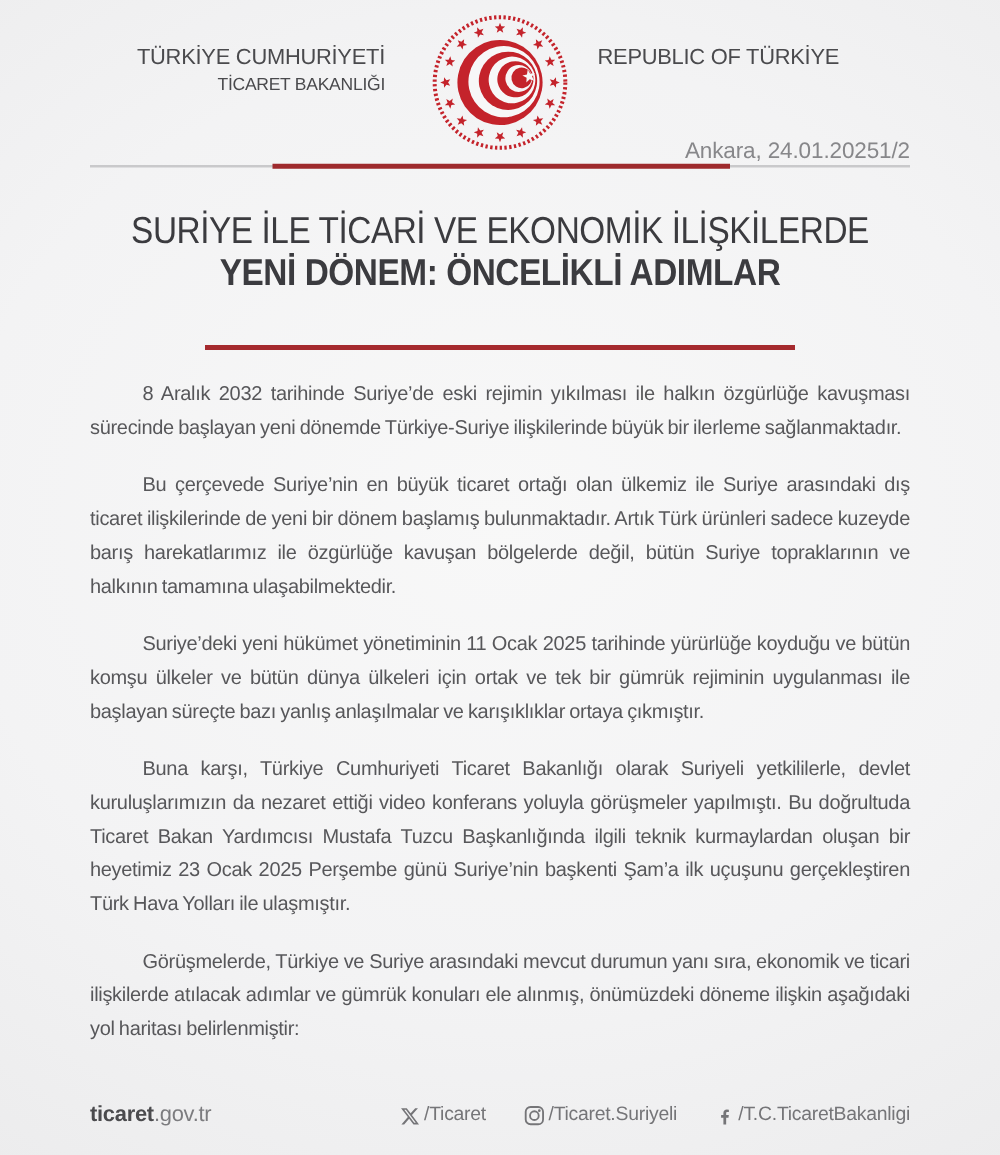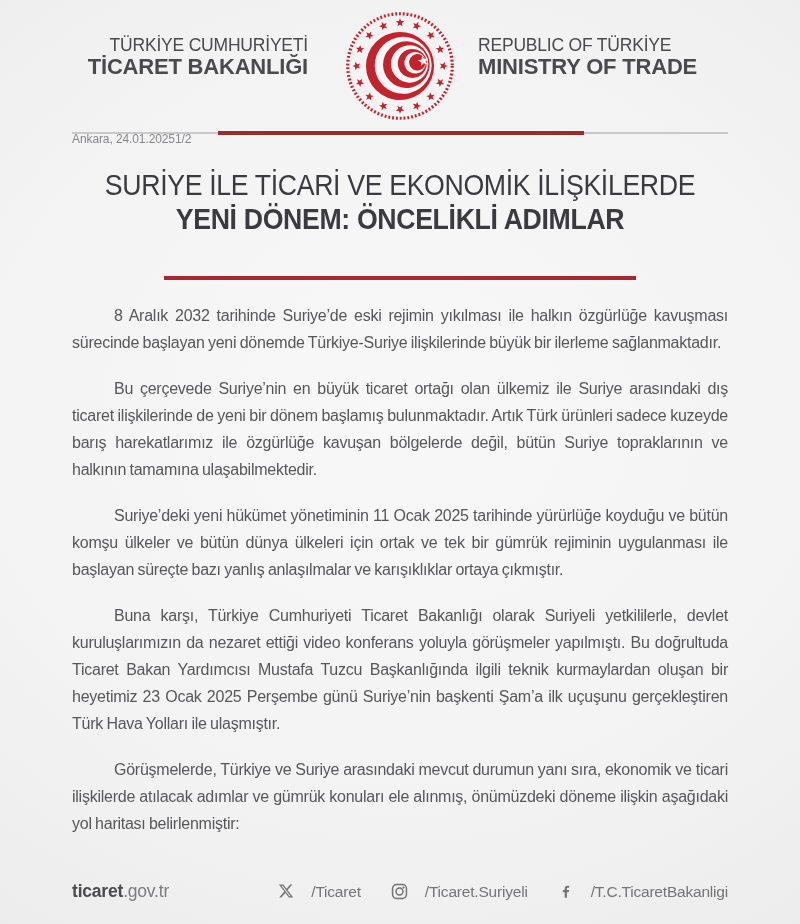--- a/index.html
+++ b/index.html
@@ -17,27 +17,27 @@
   
   .hdr-left {
     position: absolute; top: 34px; right: 492px;
     text-align: right; color: #4a4a4d; line-height: 22px; white-space: nowrap;
   }
   .hdr-right {
     position: absolute; top: 34px; left: 478px;
     text-align: left; color: #4a4a4d; line-height: 22px; white-space: nowrap;
   }
   .hdr-line1 { font-size: 17.5px; font-weight: 400; letter-spacing: -0.2px; }
-  .hdr-line2 { font-size: 22px; font-weight: 700; letter-spacing: -0.2px; }
+  .hdr-line2 { font-size: 14px; font-weight: 400; letter-spacing: -0.2px; }
   .emblem { position: absolute; top: 10px; left: 344px; width: 112px; height: 112px; }
   
   .dateline {
     position: absolute; top: 110px; left: 72px; right: 72px;
-    display: flex; justify-content: flex-start; align-items: baseline;
-    color: #87878a; font-size: 12px; letter-spacing: -0.1px; margin-top: 22px;
+    display: flex; justify-content: flex-end; align-items: baseline;
+    color: #87878a; font-size: 18px; letter-spacing: -0.1px;
   }
   .rule { position: absolute; top: 132px; left: 72px; right: 72px; height: 2px; background: #c9c9cb; }
   .rule-red { position: absolute; top: -1px; left: 22.3%; width: 55.7%; height: 4px; background: #9e2a2d; }
   
   .title { position: absolute; top: 168px; left: 0; right: 0; text-align: center; color: #3b3b3f; }
   .title-l1, .title-l2 { display: block; line-height: 34px; transform: scaleX(0.89); transform-origin: 50% 50%; white-space: nowrap; }
   .title-l1 { font-size: 30px; font-weight: 400; letter-spacing: -0.4px; }
   .title-l2 { font-size: 30px; font-weight: 800; letter-spacing: -0.4px; }
   .title-divider { position: absolute; top: 276px; left: 164px; width: 472px; height: 4px; background: #a52a2e; }
   
@@ -49,21 +49,21 @@
     margin-bottom: 19px;
   }
   
   .footer {
     position: absolute; left: 72px; right: 72px; top: 881px;
     display: flex; justify-content: space-between; align-items: center;
   }
   .site { font-size: 17.5px; color: #7c7c7f; letter-spacing: -0.2px; }
   .site b { color: #4b4b4e; font-weight: 700; }
   .socials { display: flex; align-items: center; gap: 30px; }
-  .social-item { display: flex; align-items: flex-start; gap: 17px; color: #757578; font-size: 15.5px; letter-spacing: -0.2px; text-decoration: none; }
+  .social-item { display: flex; align-items: flex-end; gap: 3px; color: #757578; font-size: 15.5px; letter-spacing: -0.2px; text-decoration: none; }
   .social-item svg { display: block; }
 </style>
 </head>
 <body>
 
 <div class="page">
 
   <div class="hdr-left">
     <div class="hdr-line1">TÜRKİYE CUMHURİYETİ</div>
     <div class="hdr-line2">TİCARET BAKANLIĞI</div>
@@ -99,21 +99,20 @@
       <circle cx="70.5" cy="60" r="20" fill="#f7f7f8"></circle>
       <circle cx="73.5" cy="60" r="15.5" fill="#c4232b"></circle>
       <circle cx="76.5" cy="60" r="11.5" fill="#f7f7f8"></circle>
       <circle cx="79" cy="60" r="8.8" fill="#c4232b"></circle>
       <use href="#st16" fill="#f7f7f8" transform="translate(85.5 60) scale(1.45)"></use>
     </g>
   </svg>
 
   <div class="hdr-right">
     <div class="hdr-line1">REPUBLIC OF TÜRKİYE</div>
-    <div class="hdr-line2">MINISTRY OF TRADE</div>
   </div>
 
   <div class="dateline">
     <span>Ankara, 24.01.2025</span>
     <span>1/2</span>
   </div>
   <div class="rule">
     <div class="rule-red"></div>
   </div>
 

